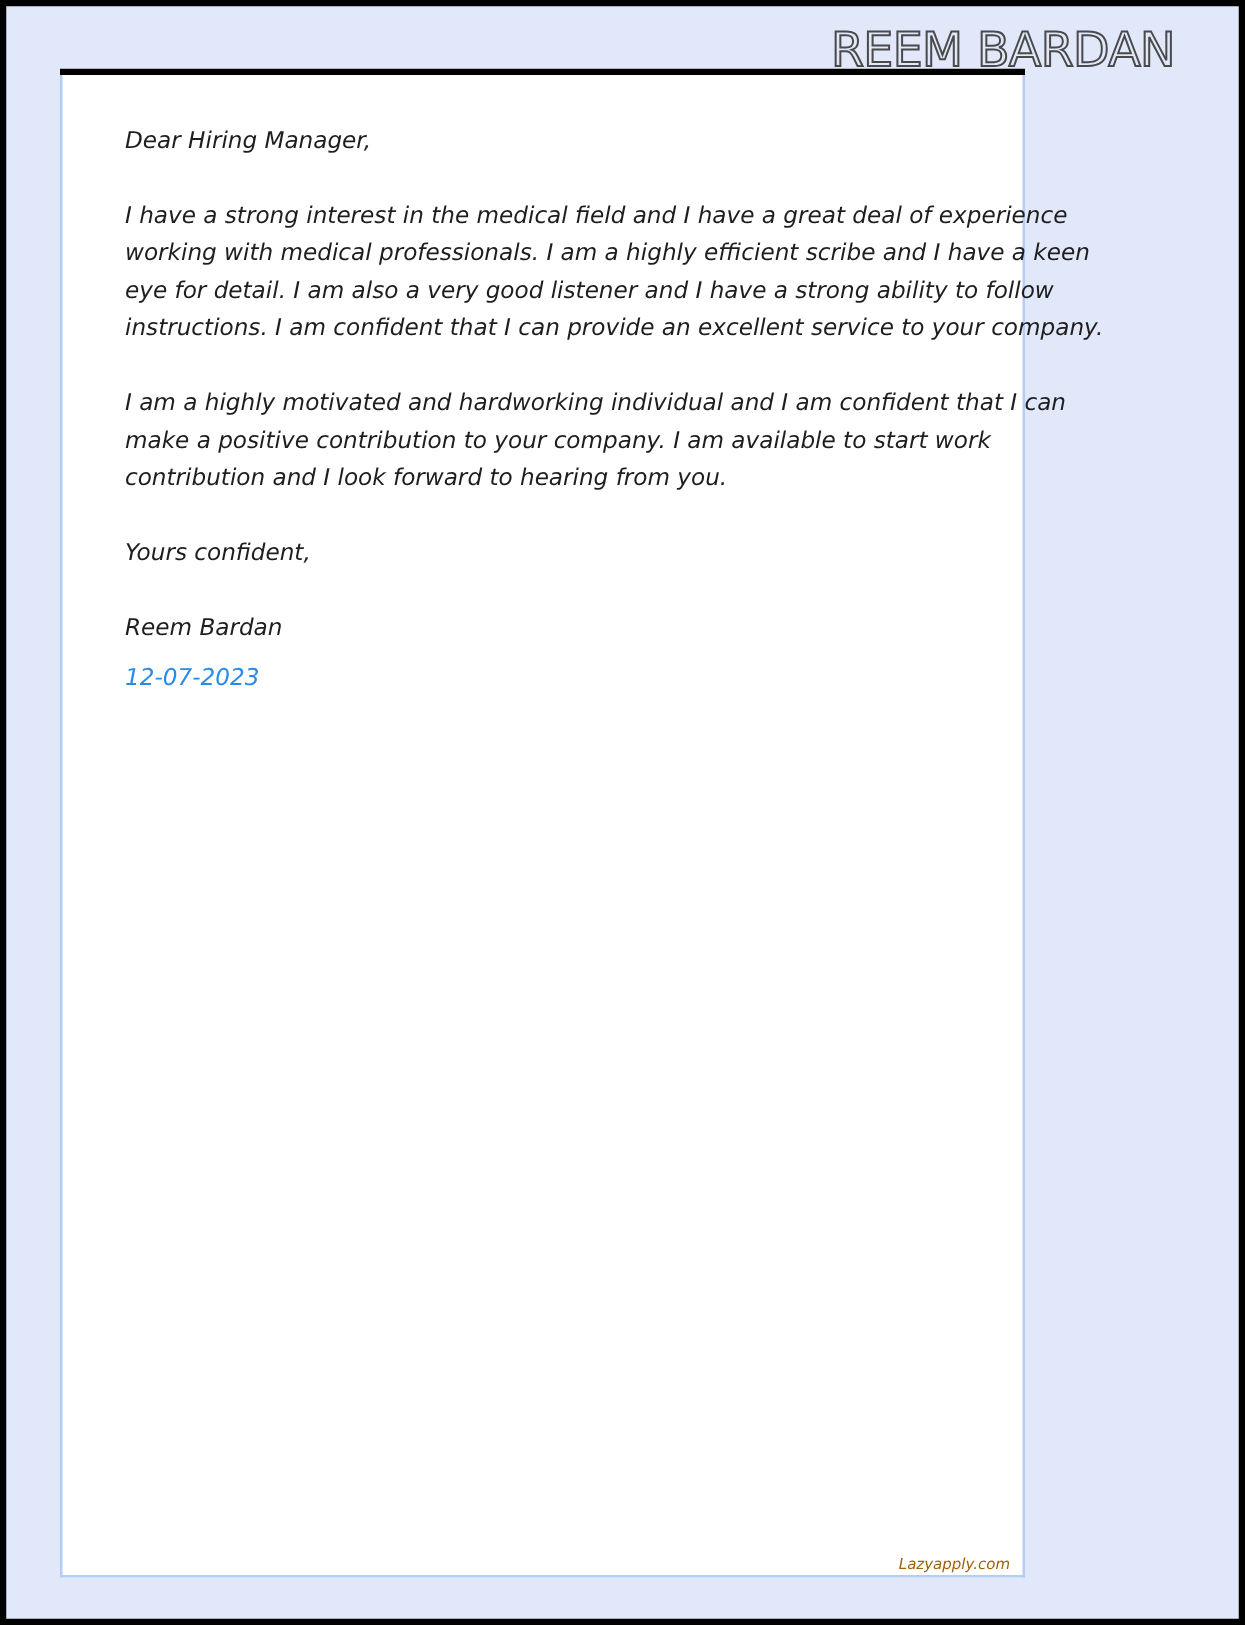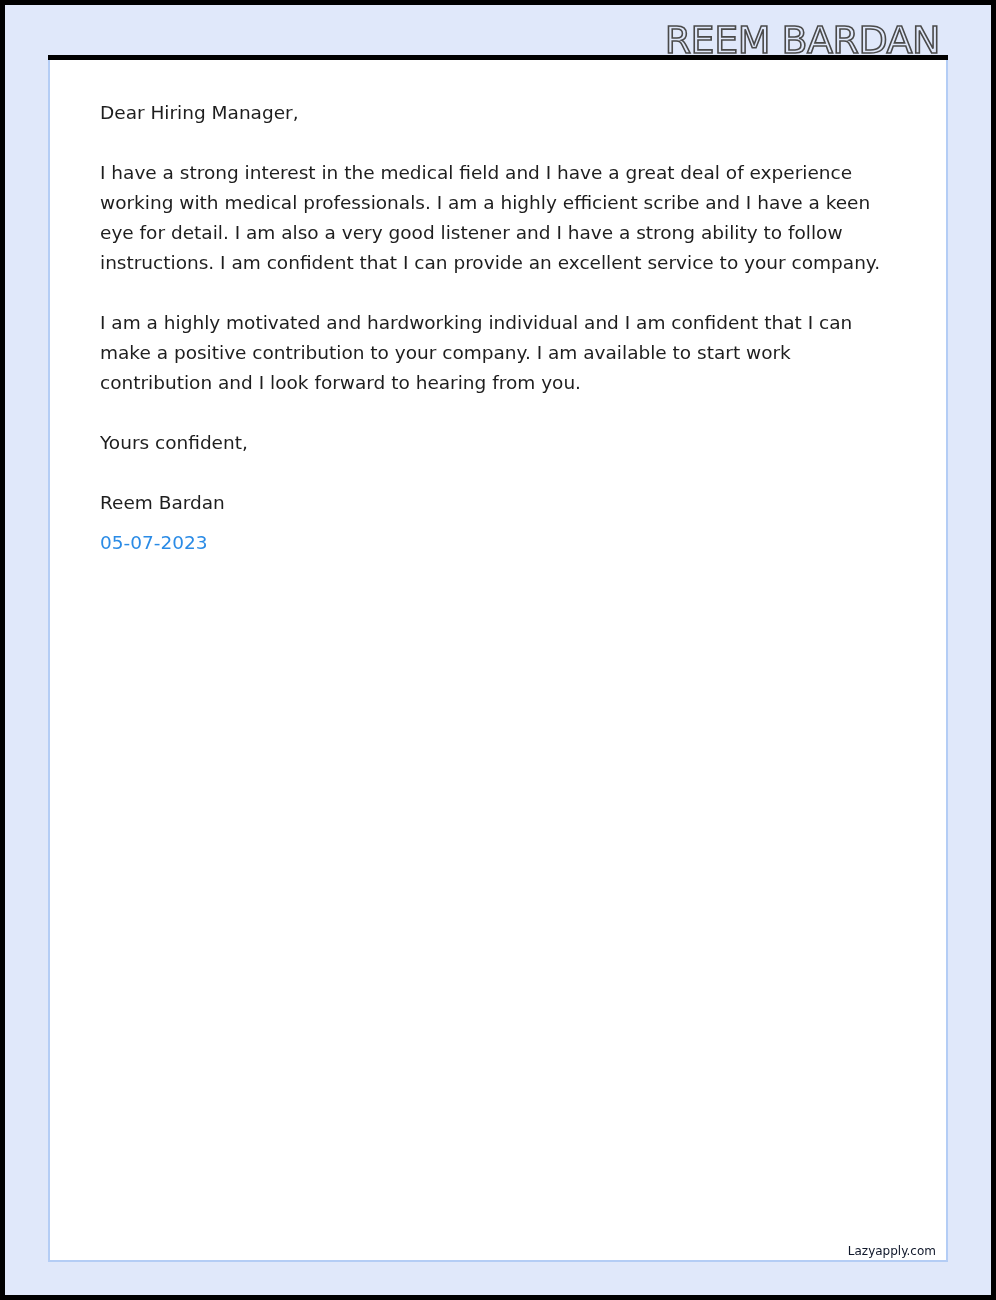--- a/index.html
+++ b/index.html
@@ -24,26 +24,27 @@
       letter-spacing: -0.5px;
       color: #e0e8fa;
       -webkit-text-stroke: 1.6px #4a4a4a;
       font-weight: normal;
       white-space: nowrap;
     }
     .paper {
       position: absolute;
       left: 48px;
       top: 55px;
-      width: 900px;
+      width: 772px;
       height: 1207px;
       background: #ffffff;
       border-left: 2px solid #b4cdf5;
       border-right: 2px solid #b4cdf5;
       border-bottom: 2px solid #b4cdf5;
+      font-style: italic;
     }
     .topbar {
       position: absolute;
       left: -2px; right: -2px; top: 0;
       height: 5px;
       background: #000;
     }
     .content {
       position: absolute;
       left: 50px;
@@ -54,34 +55,34 @@
       color: #1e1e1e;
     }
     .content p { margin: 0 0 30px 0; }
     .content p.tight { margin-bottom: 10px; }
     .date { color: #2a8be6; }
     .footer {
       position: absolute;
       right: 10px;
       bottom: 2px;
       font-size: 12px;
-      color: #0f172a;
+      color: #a16207;
     }
   </style>
 </head>
 <body>
 
 <div class="frame">
   <div class="title">REEM BARDAN</div>
 </div>
 
 <div class="paper">
   <div class="topbar"></div>
   <div class="content">
     <p>Dear Hiring Manager,</p>
     <p>I have a strong interest in the medical field and I have a great deal of experience working with medical professionals. I am a highly efficient scribe and I have a keen eye for detail. I am also a very good listener and I have a strong ability to follow instructions. I am confident that I can provide an excellent service to your company.</p>
     <p>I am a highly motivated and hardworking individual and I am confident that I can make a positive contribution to your company. I am available to start work contribution and I look forward to hearing from you.</p>
     <p>Yours confident,</p>
     <p class="tight">Reem Bardan</p>
-    <p class="date">05-07-2023</p>
+    <p class="date">12-07-2023</p>
   </div>
   <div class="footer">Lazyapply.com</div>
 </div>
 
 </body></html>

